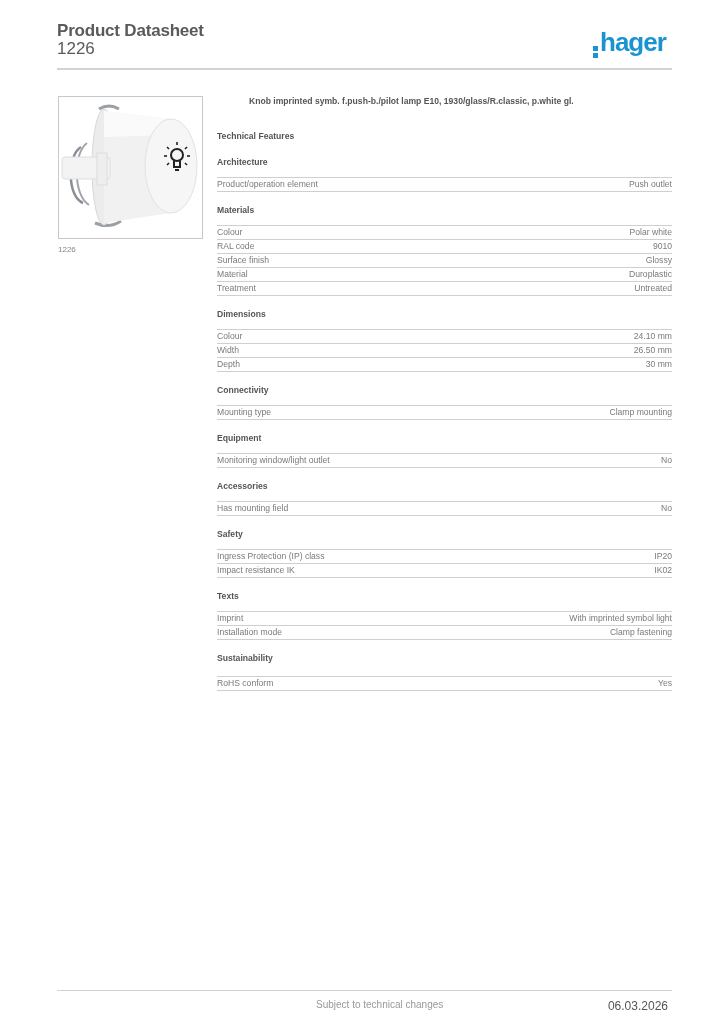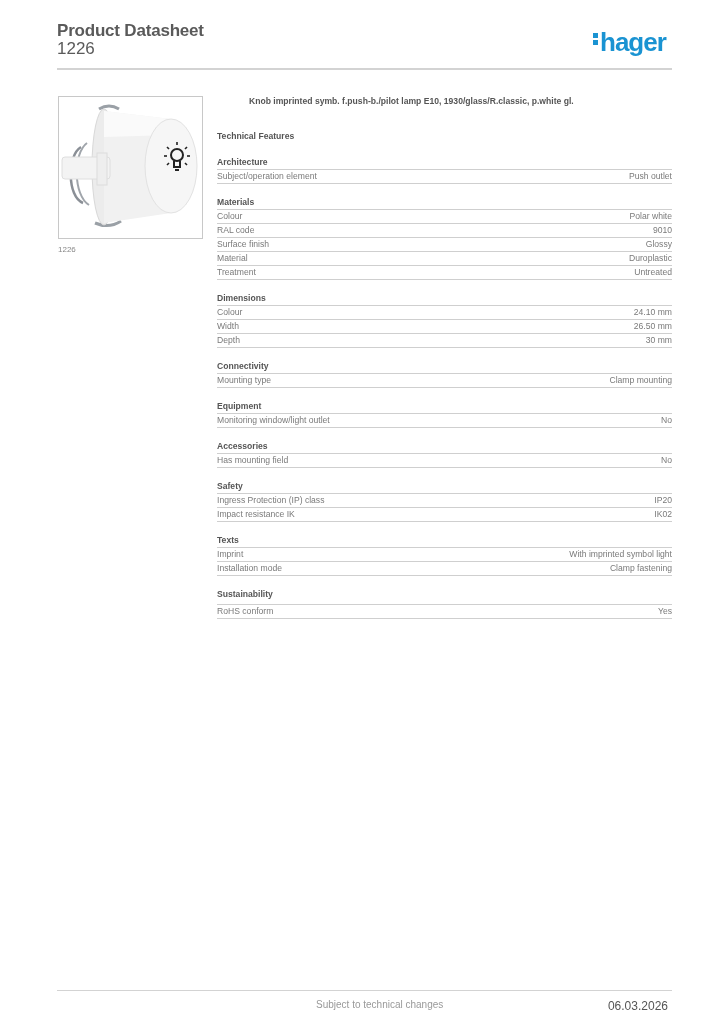--- a/index.html
+++ b/index.html
@@ -1,32 +1,32 @@
 <!DOCTYPE html>
 <html><head>
 <meta charset="utf-8">
 <style>
   html, body { margin: 0; padding: 0; background: #ffffff; }
   body { width: 724px; height: 1024px; position: relative; overflow: hidden;
          font-family: "Liberation Sans", sans-serif; color: #666; }
   .header-title { position: absolute; left: 57px; top: 21px; font-size: 17px; font-weight: bold; color: #5a5a5a; letter-spacing: -0.2px; }
   .header-sub { position: absolute; left: 57px; top: 39px; font-size: 17px; color: #5a5a5a; }
-  .logo { position: absolute; left: 593px; top: 27px; font-size: 26px; font-weight: bold; color: #1a93d2; letter-spacing: -1px; display: flex; align-items: flex-start; }
+  .logo { position: absolute; left: 593px; top: 27px; font-size: 26px; font-weight: bold; color: #1a93d2; letter-spacing: -1px; display: flex; align-items: flex-end; }
   .logo .dots { display: inline-flex; flex-direction: column; justify-content: space-between; height: 12px; margin-right: 2px; margin-top: 6px; }
   .logo .dots span { width: 5px; height: 5px; background: #1a93d2; display: block; }
   .header-rule { position: absolute; left: 57px; top: 68px; width: 615px; height: 2px; background: #d3d3d3; }
 
   .image-box { position: absolute; left: 58px; top: 96px; width: 143px; height: 141px; border: 1px solid #c8c8c8; background: #fff; overflow: hidden; }
   .image-caption { position: absolute; left: 58px; top: 245px; font-size: 8px; color: #888; }
 
   .content { position: absolute; left: 217px; top: 96px; width: 455px; }
   .product-desc { font-size: 8.6px; font-weight: bold; color: #555; line-height: 10px; margin: 0; padding-left: 32px; }
   .tech-title { font-size: 8.6px; font-weight: bold; color: #555; margin-top: 25px; height: 12px; }
   .section { margin-top: 13px; }
-  .section-title { font-size: 8.6px; font-weight: bold; color: #555; height: 11px; line-height: 11px; border-bottom: 1px solid #cfcfcf; padding-bottom: 1px; }
+  .section-title { font-size: 8.6px; font-weight: bold; color: #555; height: 11px; line-height: 11px; border-bottom: 1px solid #cfcfcf; padding-bottom: 9px; }
   .row { display: flex; justify-content: space-between; font-size: 8.6px; color: #7a7a7a; height: 13px; line-height: 13px; border-bottom: 1px solid #cfcfcf; }
   .row .v { text-align: right; }
 
   .footer-rule { position: absolute; left: 57px; top: 990px; width: 615px; height: 1px; background: #d3d3d3; }
   .footer-left { position: absolute; left: 57px; top: 1050px; font-size: 8px; font-weight: bold; color: #555; }
   .footer-center { position: absolute; left: 316px; top: 999px; font-size: 10px; color: #999; }
   .footer-right { position: absolute; right: 56px; top: 999px; font-size: 12px; font-weight: normal; color: #555; }
 </style>
 </head>
 <body>
@@ -78,21 +78,21 @@
 </div>
 <div class="image-caption">1226</div>
 
 <div class="content">
   <p class="product-desc">Knob imprinted symb. f.push-b./pilot lamp E10, 1930/glass/R.classic, p.white gl.</p>
   <div class="tech-title">Technical Features</div>
 
   <div class="section" style="margin-top:14px">
     <div class="section-title">Architecture</div>
     <div class="row">
-        <span>Subject/operation element</span>
+        <span>Product/operation element</span>
         <span class="v">Push outlet</span>
       </div>
   </div>
 
   <div class="section">
     <div class="section-title">Materials</div>
     <div class="row">
         <span>Colour</span>
         <span class="v">Polar white</span>
       </div>

